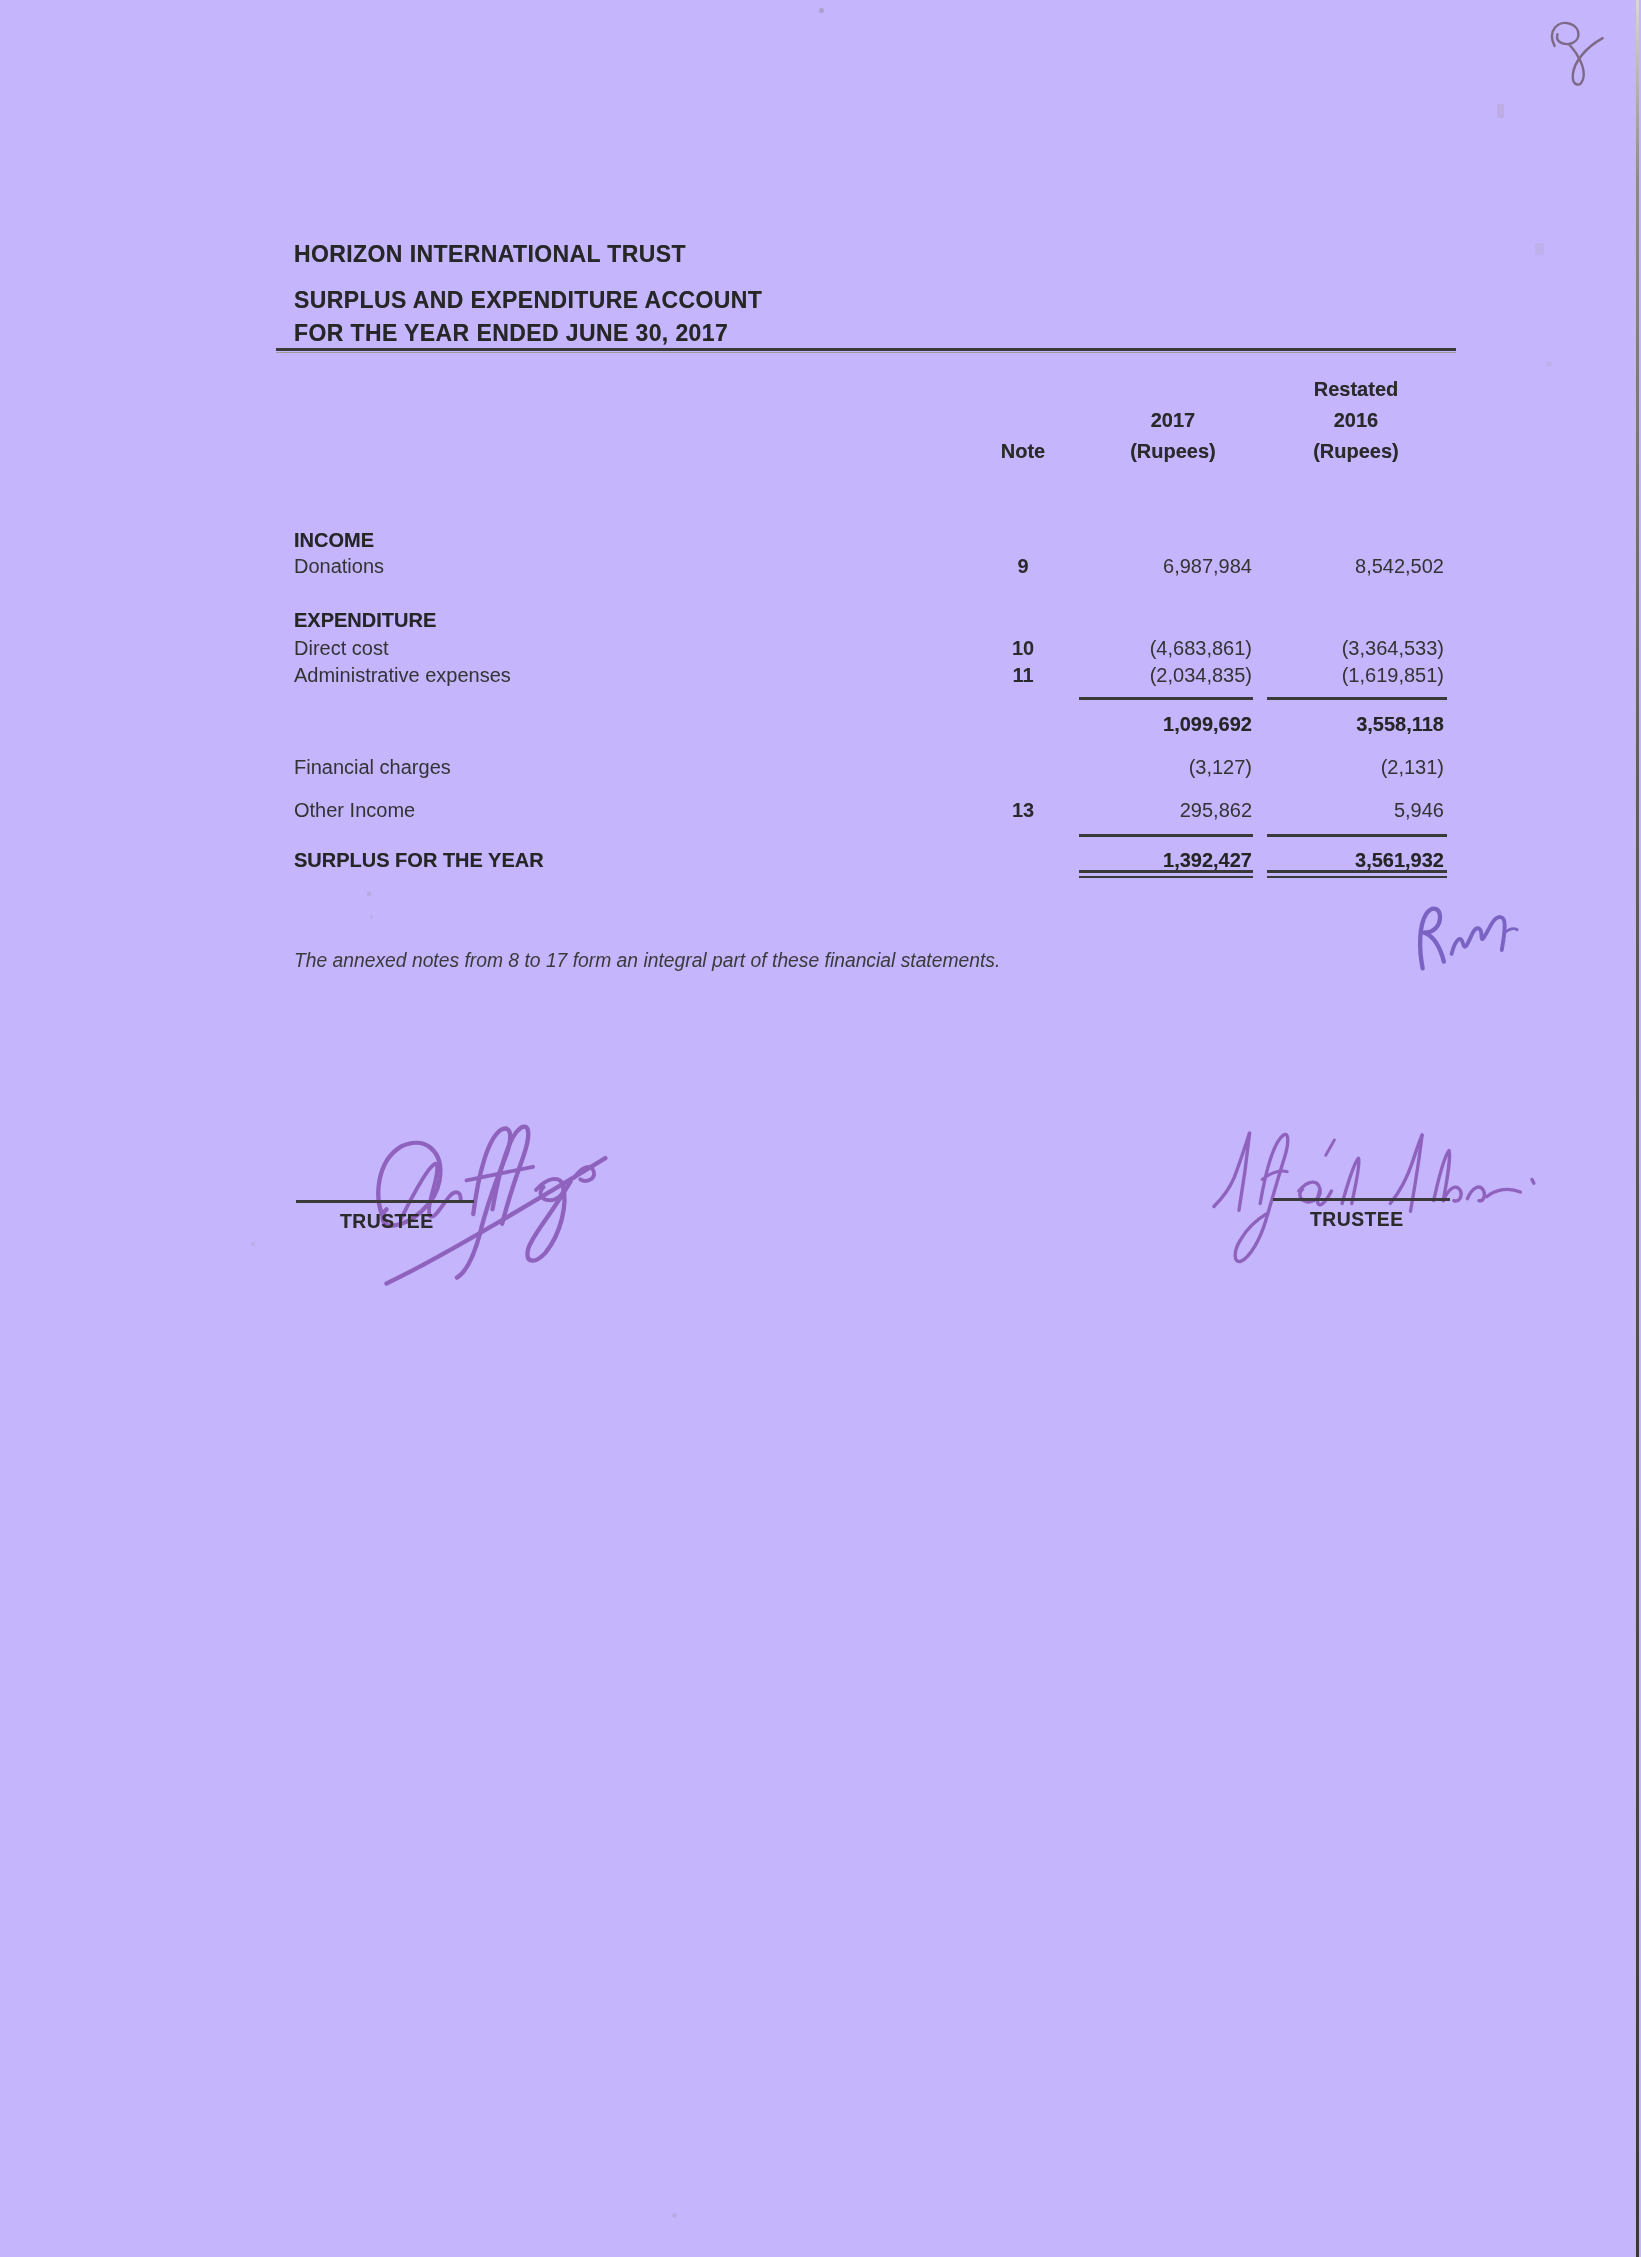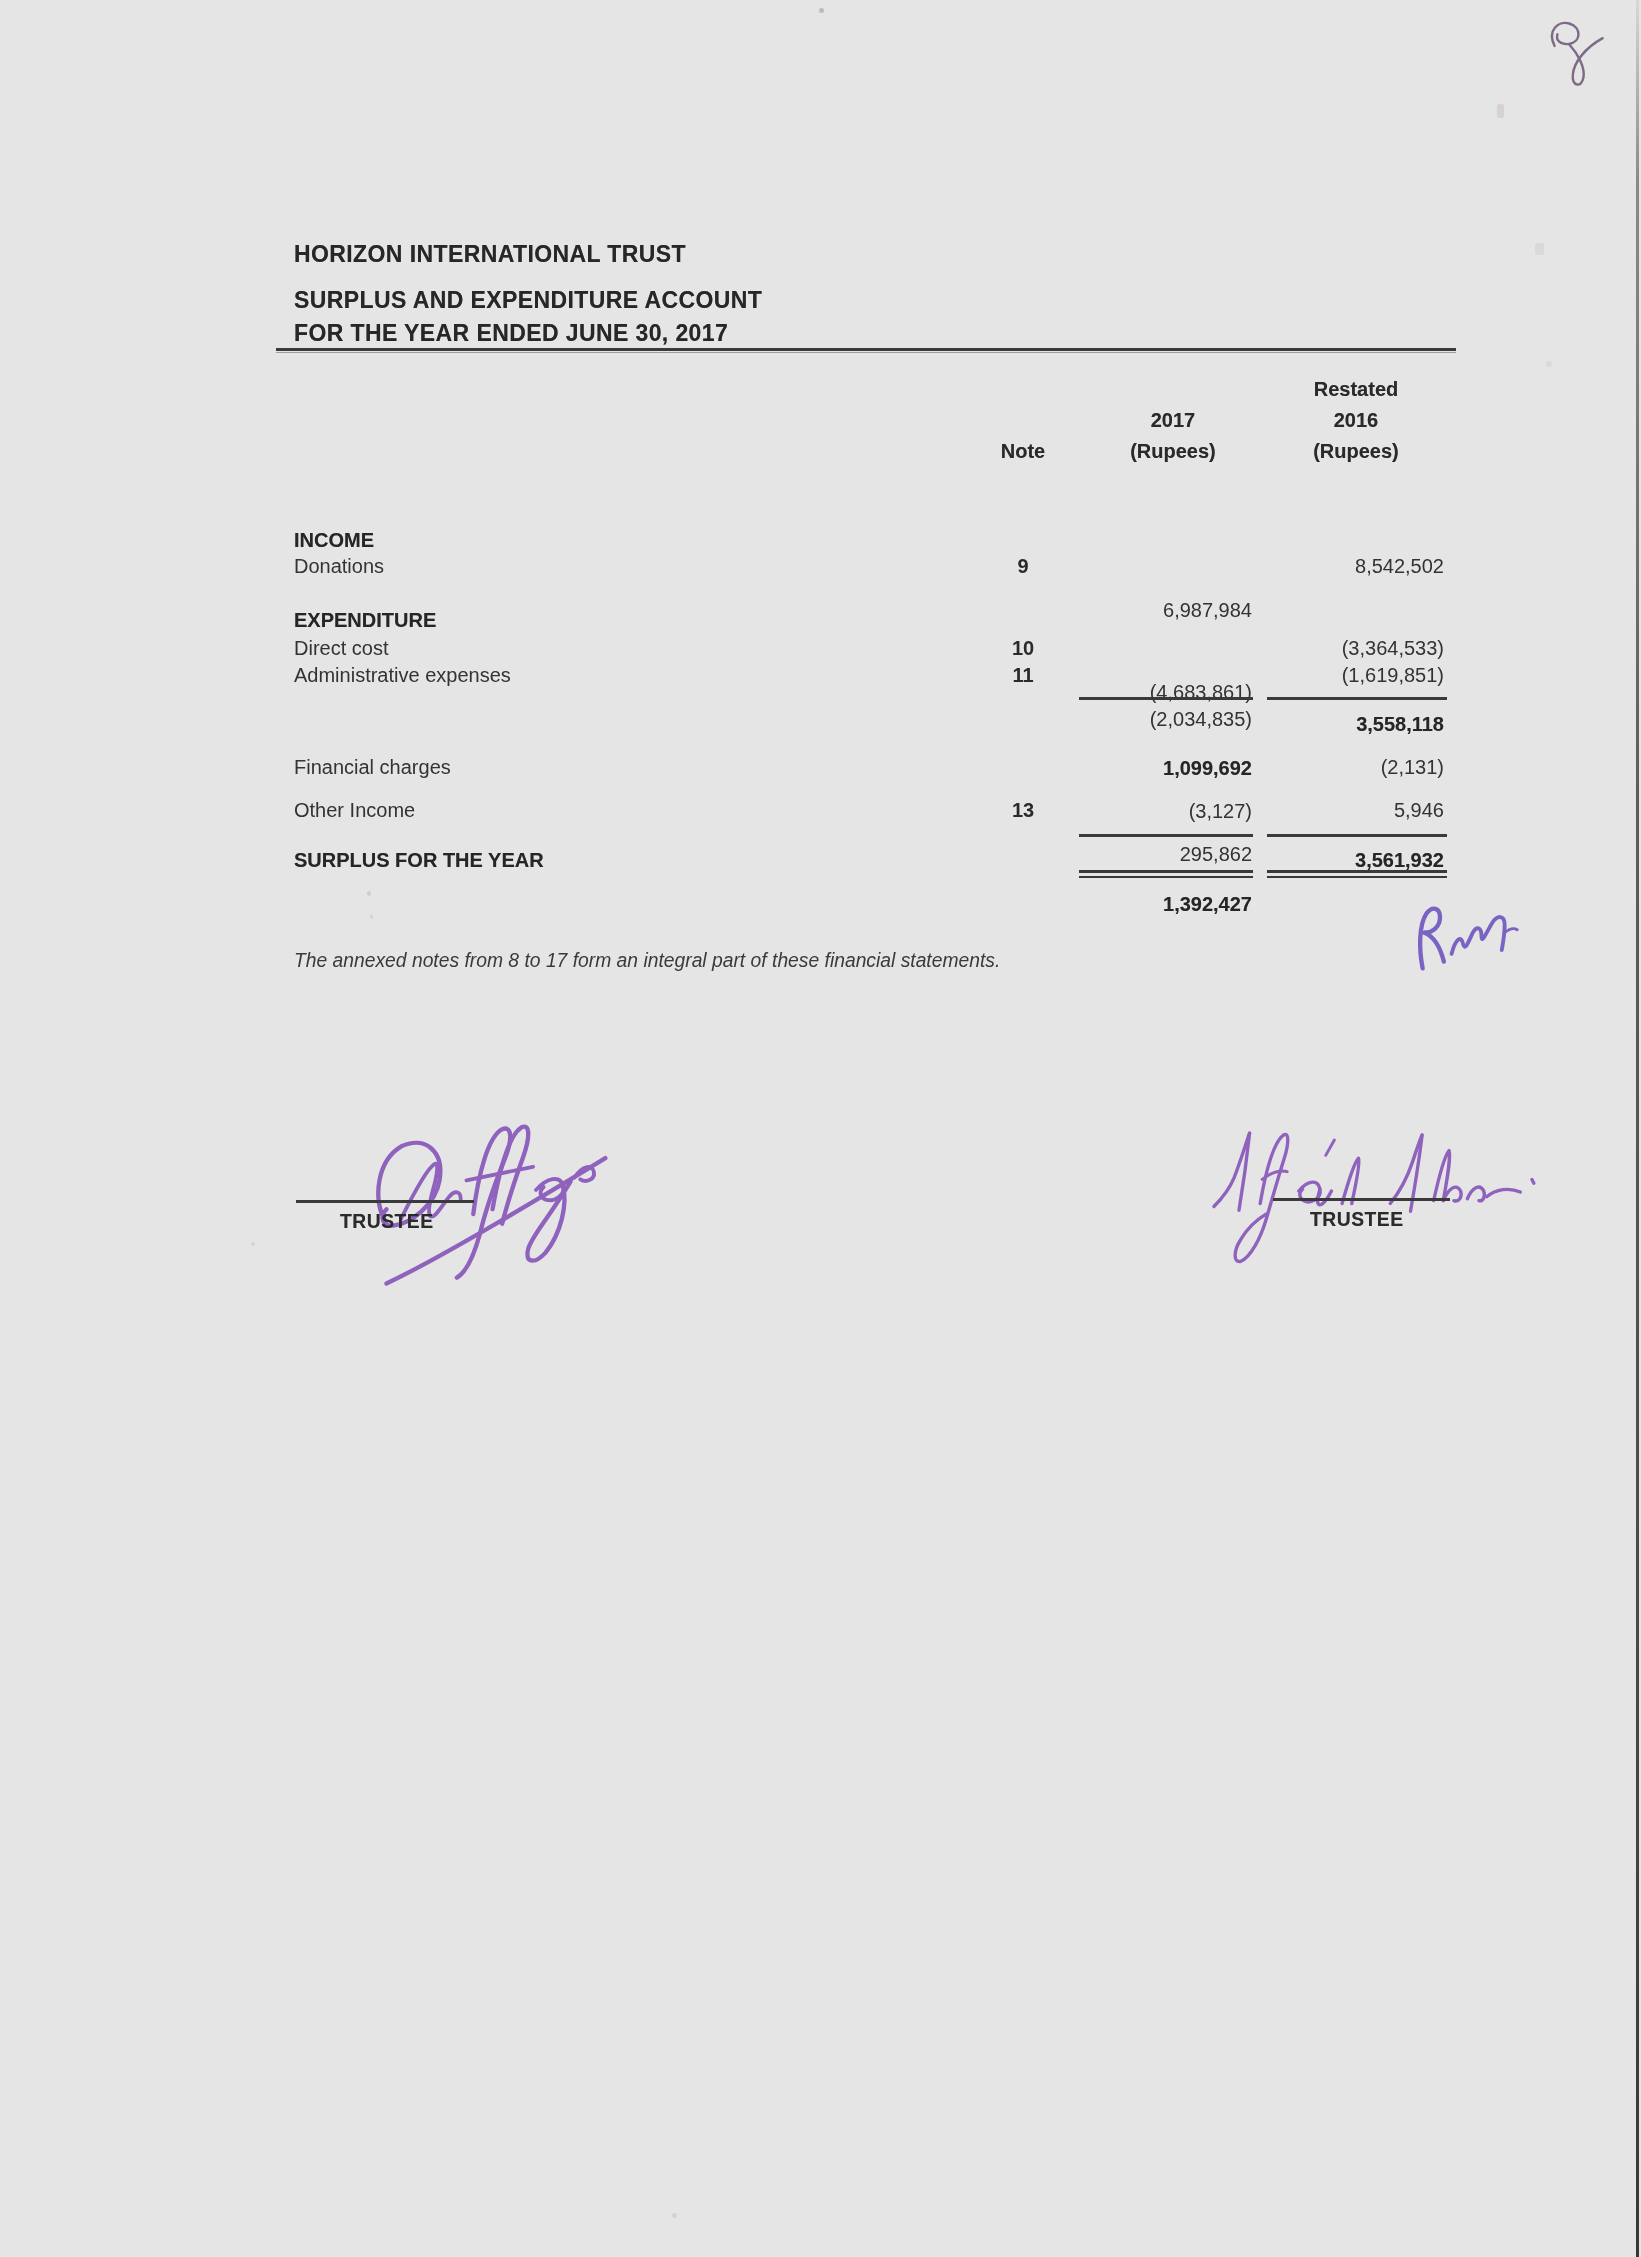--- a/index.html
+++ b/index.html
@@ -1,32 +1,32 @@
 <!DOCTYPE html>
 <html style="--ink: #8f62bd; --ink2: #7b63c4; --ink3: #7d6a86;"><head>
 <meta charset="utf-8">
 <style>
   html,body { margin:0; padding:0; background:#ffffff; }
   .page {
     position:relative; width:1641px; height:2257px;
-    background:#e5e5e5; overflow:hidden;
+    background:#c4b5fd; overflow:hidden;
     font-family:"Liberation Sans", sans-serif;
     color:#2e2e2e;
   }
   .abs { position:absolute; white-space:nowrap; }
   .ttl { font-size:23px; font-weight:700; letter-spacing:0.4px; color:#272727;
          text-shadow:0 0 0.6px rgba(40,40,40,.55); }
   .hdr { font-size:20px; font-weight:700; color:#2a2a2a; text-align:center;
          text-shadow:0 0 0.5px rgba(40,40,40,.45); }
   .lbl { font-size:20px; color:#333; left:294px; }
   .lbl.section { font-weight:700; color:#262626; text-shadow:0 0 0.5px rgba(40,40,40,.45); }
   .row { position:absolute; left:0; width:1334px; height:27px; }
   .note { position:absolute; left:989px; width:68px; text-align:center;
           font-size:20px; font-weight:700; color:#2a2a2a; }
-  .v17 { position:absolute; left:1054px; width:198px; text-align:right; font-size:20px; color:#333;margin-top:44px; }
+  .v17 { position:absolute; left:1054px; width:198px; text-align:right; font-size:20px; color:#333; }
   .v16 { position:absolute; left:1244px; width:200px; text-align:right; font-size:20px; color:#333; }
   .bold-val .v17, .bold-val .v16 { font-weight:700; color:#262626;
           text-shadow:0 0 0.5px rgba(40,40,40,.4); }
   .rule { position:absolute; background:#3a3a3a; }
   .rule.soft { background:#9d9d9d; }
   .footnote { font-size:19.3px; font-style:italic; color:#3a3a3a; }
   .sig-title { font-size:19.3px; font-weight:700; color:#2b2b2b; letter-spacing:0.5px;
           text-shadow:0 0 0.5px rgba(40,40,40,.45); }
   svg.ink-stroke path { fill:none; stroke:var(--ink,#8f62bd); stroke-linecap:round; stroke-linejoin:round; }
   svg.ink2-stroke path { fill:none; stroke:var(--ink2,#7b63c4); stroke-linecap:round; stroke-linejoin:round; }

